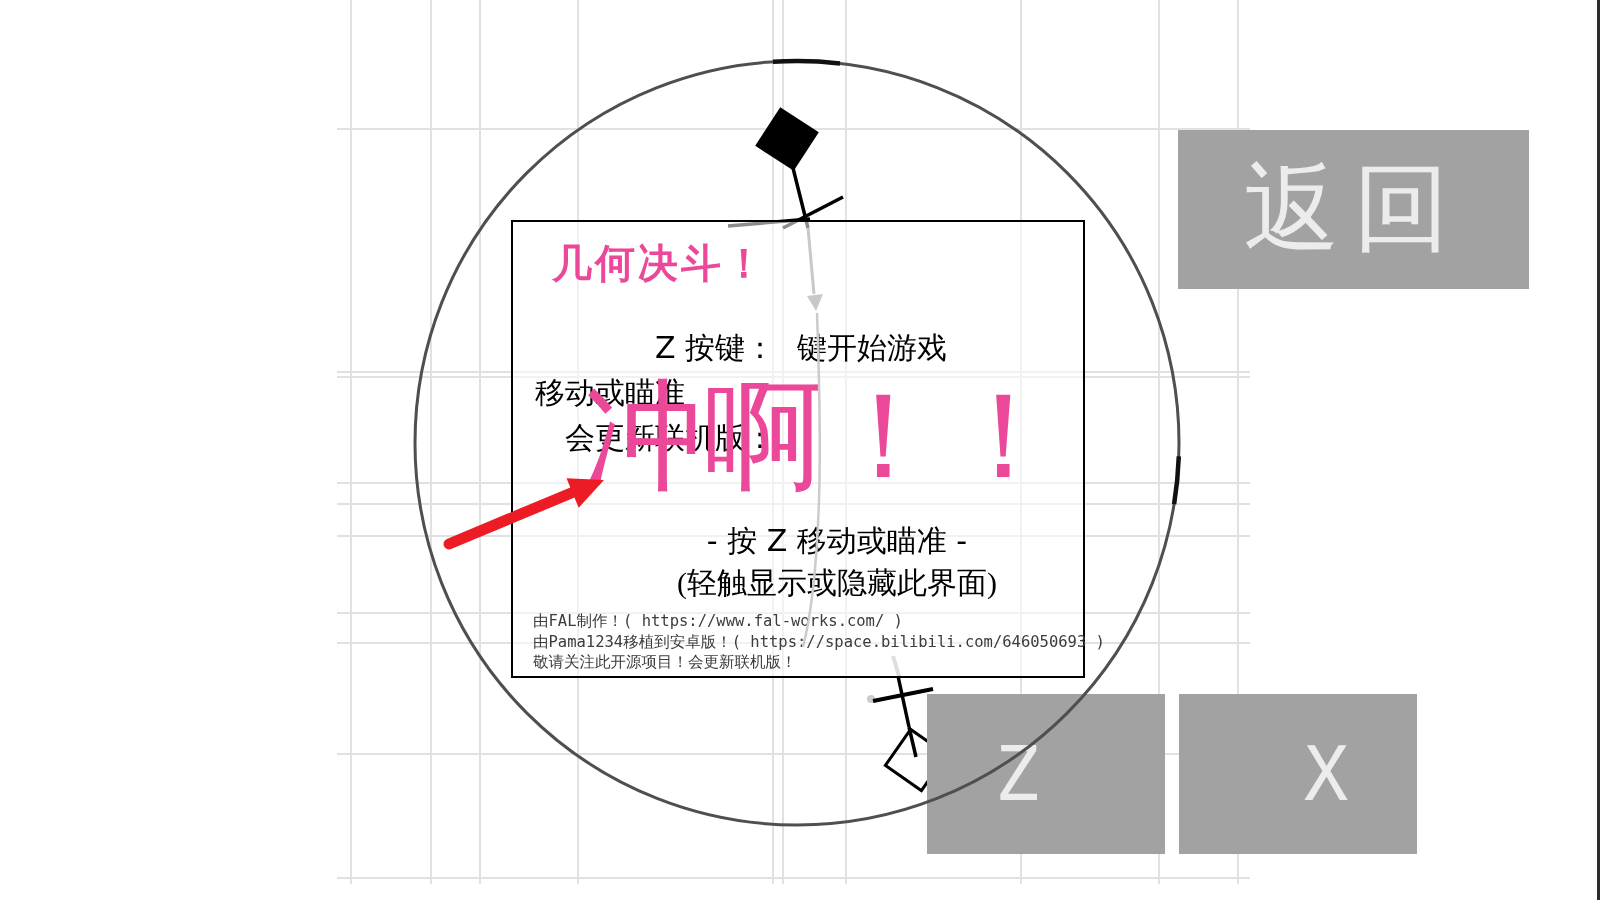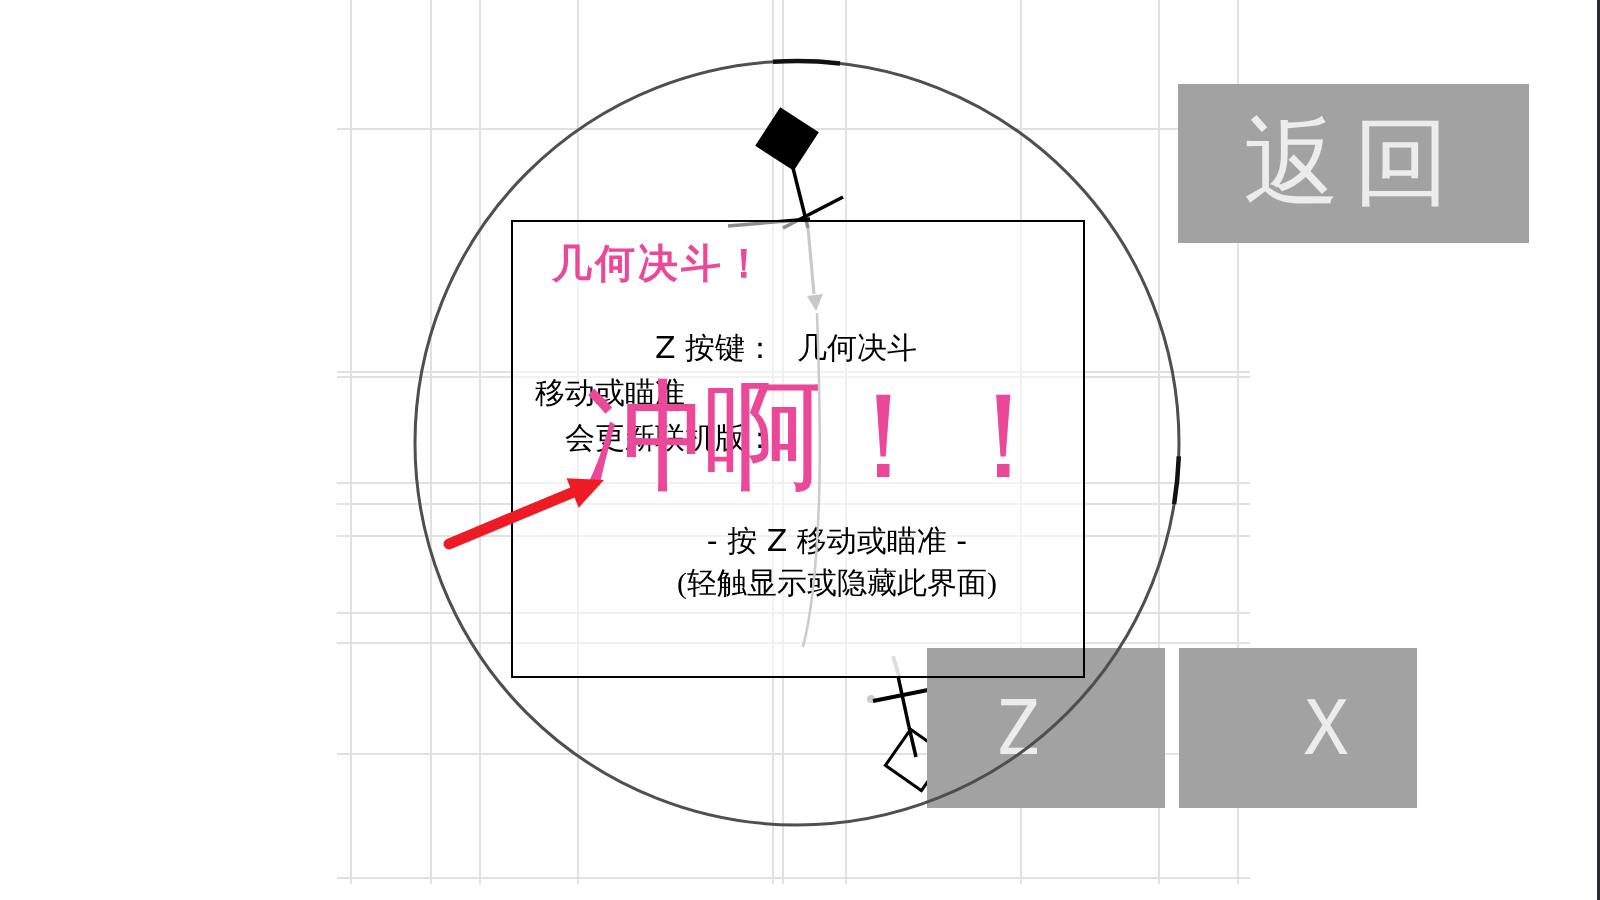--- a/index.html
+++ b/index.html
@@ -26,21 +26,21 @@
               font-size:30px;color:#000;font-family:Liberation Serif, serif;}
   #credits{position:absolute;left:20px;top:389px;font-family:"DejaVu Sans Mono",monospace;
            font-size:15.5px;line-height:20.5px;color:#3c3c3c;white-space:nowrap;}
 
   
   #shout{left:556px;top:376px;z-index:11;font-size:120px;line-height:120px;
          color:#ec4899;letter-spacing:0;white-space:nowrap;margin-left:28px;}
 
   
   .gbtn{background:#a2a2a2;color:#ececec;display:flex;align-items:center;justify-content:center;
-        font-family:"DejaVu Sans Mono",monospace;z-index:20;cursor:pointer;user-select:none;}
+        font-family:"DejaVu Sans Mono",monospace;z-index:20;cursor:pointer;user-select:none;margin-top:46px;}
   #btn-back{left:1178px;top:84px;width:351px;height:159px;font-size:96px;letter-spacing:14px;}
   #btn-z{left:927px;top:648px;width:238px;height:160px;font-size:74px;}
   #btn-z .glyph{transform:translateX(-29px);}
   #btn-x{left:1179px;top:648px;width:238px;height:160px;font-size:74px;}
   #btn-x .glyph{transform:translateX(28px);}
 
   
   .border-redraw{background:#000;z-index:25;}
 
   
@@ -91,31 +91,36 @@
       <line x1="873" y1="701" x2="933" y2="689" stroke="#000" stroke-width="4"></line>
       <rect x="894" y="738" width="44" height="44" fill="none" stroke="#000" stroke-width="3" transform="rotate(35 916 760)"></rect>
     </g>
   </svg>
 
   <div id="panel" class="abs">
     <div id="panel-title">几何决斗！</div>
     <div id="panel-rows">
       <div class="p-row">
         <span class="p-key">Z 按键：</span>
-        <span class="p-val">几何决斗</span>
+        <span class="p-val">键开始游戏</span>
       </div>
       <div class="p-row">
         <span class="p-val">移动或瞄准</span>
       </div>
       <div class="p-row">
         <span class="p-key">会更新联机版：</span>
       </div>
     </div>
     <div id="start-hint">- 按 Z 移动或瞄准 -</div>
     <div id="toggle-hint">(轻触显示或隐藏此界面)</div>
+    <div id="credits">
+      <div>由FAL制作！( https://www.fal-works.com/ )</div>
+      <div>由Pama1234移植到安卓版！( https://space.bilibili.com/646050693 )</div>
+      <div>敬请关注此开源项目！会更新联机版！</div>
+    </div>
   </div>
 
   <div id="shout" class="abs">冲啊！！</div>
 
   <svg class="layer z13" width="1600" height="900">
     <line x1="808" y1="228" x2="814" y2="294" stroke="#c8c8c8" stroke-width="3"></line>
     <polygon points="807,296 823,294 816,311" fill="#c8c8c8"></polygon>
     <path d="M817,313 C819,370 821,440 819,500 C817,560 812,612 803,647" fill="none" stroke="#cbcbcb" stroke-width="2.5"></path>
   </svg>
 

